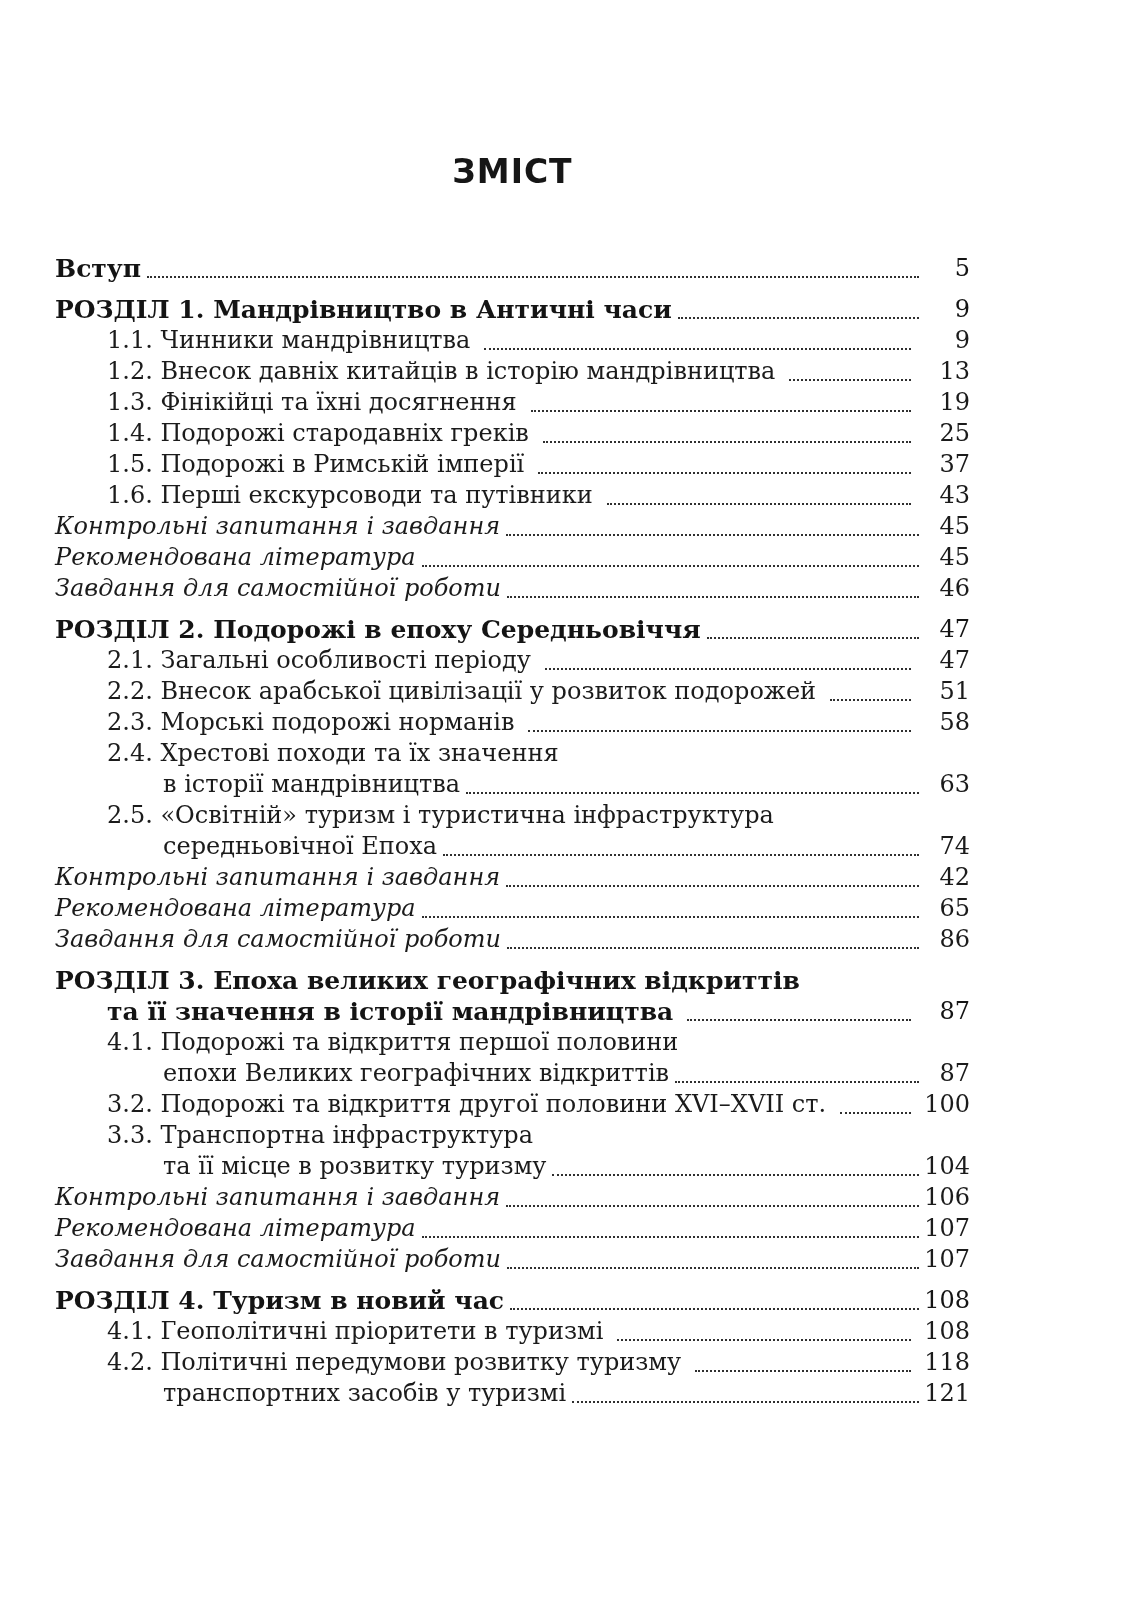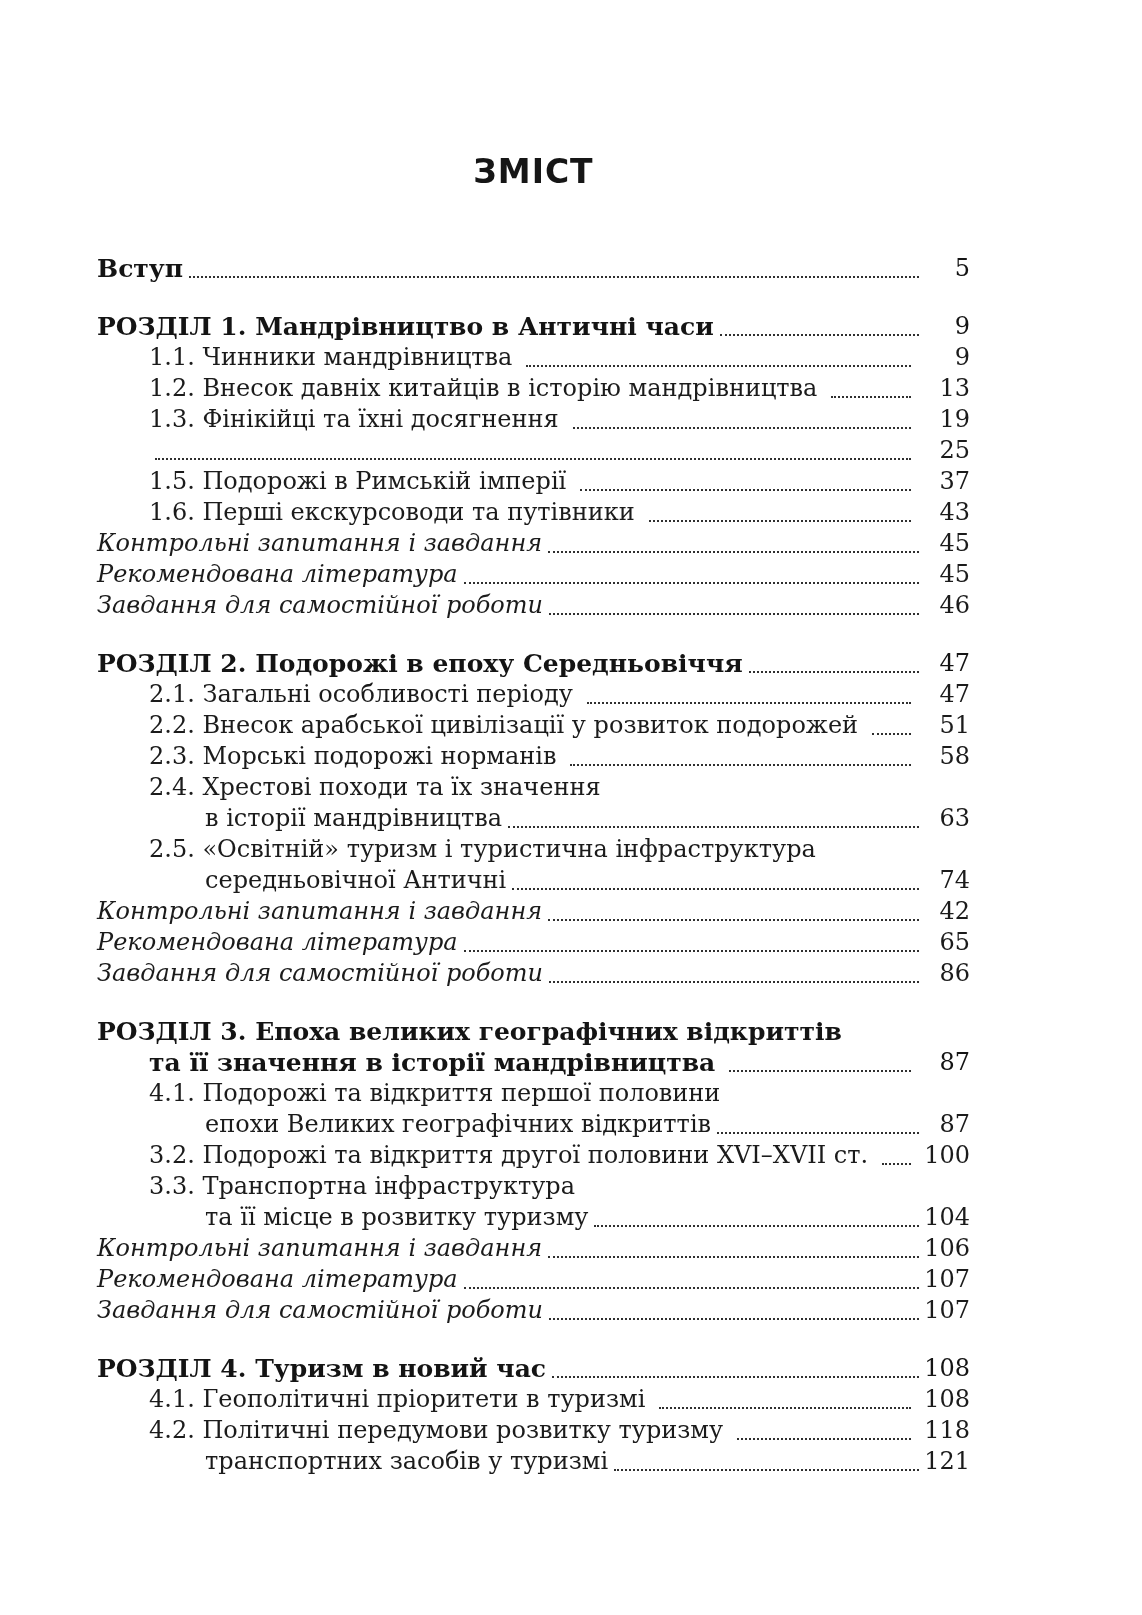--- a/index.html
+++ b/index.html
@@ -11,42 +11,42 @@
     width: 1142px;
     height: 1615px;
     font-family: "DejaVu Serif", "Liberation Serif", serif;
     color: #1b1b1b;
     overflow: hidden;
   }
   .page {
     box-sizing: border-box;
     width: 1142px;
     height: 1615px;
-    padding: 152px 172px 0 97px;
+    padding: 152px 172px 0 55px;
   }
   .page-title {
     font-family: "DejaVu Sans", "Liberation Sans", sans-serif;
     font-weight: bold;
     font-size: 33px;
     letter-spacing: 1px;
     text-align: center;
     margin: 0 0 62px 0;
     color: #161616;
   }
   .toc {
     width: 100%;
   }
   .row {
     display: flex;
     align-items: flex-start;
     font-size: 24px;
     line-height: 31px;
     white-space: nowrap;
   }
-  .row.gap { margin-top: 27px; }
+  .row.gap { margin-top: 10px; }
   .row.level1 { padding-left: 52px; gap: 8px; }
   .row.level2 { padding-left: 108px; }
   .row.bold  { font-weight: bold; font-size: 25px; color: #141414; }
   .row.italic { font-style: italic; }
   .label { flex: 0 0 auto; }
   .leader {
     flex: 1 1 auto;
     min-width: 12px;
     border-bottom: 2px dotted #2f2f2f;
     margin: 0 3px 5px 6px;
@@ -87,20 +87,21 @@
         <span class="label">1.2. Внесок давніх китайців в історію мандрівництва</span>
         <span class="leader"></span>
         <span class="page-num">13</span>
       </div>
       <div class="row level1">
         <span class="label">1.3. Фінікійці та їхні досягнення</span>
         <span class="leader"></span>
         <span class="page-num">19</span>
       </div>
       <div class="row level1">
+        <span class="label">1.4. Подорожі стародавніх греків</span>
         <span class="leader"></span>
         <span class="page-num">25</span>
       </div>
       <div class="row level1">
         <span class="label">1.5. Подорожі в Римській імперії</span>
         <span class="leader"></span>
         <span class="page-num">37</span>
       </div>
       <div class="row level1">
         <span class="label">1.6. Перші екскурсоводи та путівники</span>
@@ -147,21 +148,21 @@
       </div>
       <div class="row level2">
         <span class="label">в історії мандрівництва</span>
         <span class="leader"></span>
         <span class="page-num">63</span>
       </div>
       <div class="row level1">
         <span class="label">2.5. «Освітній» туризм і туристична інфраструктура</span>
       </div>
       <div class="row level2">
-        <span class="label">середньовічної Античні</span>
+        <span class="label">середньовічної Епоха</span>
         <span class="leader"></span>
         <span class="page-num">74</span>
       </div>
       <div class="row level0 italic">
         <span class="label">Контрольні запитання і завдання</span>
         <span class="leader"></span>
         <span class="page-num">42</span>
       </div>
       <div class="row level0 italic">
         <span class="label">Рекомендована література</span>

